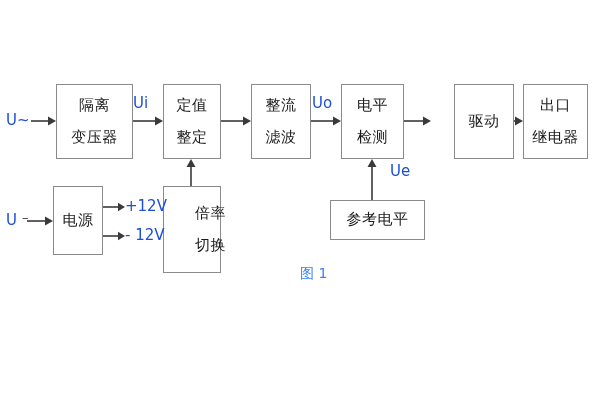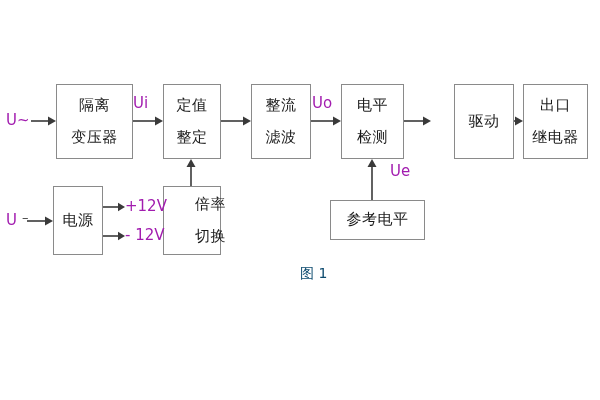--- a/index.html
+++ b/index.html
@@ -40,21 +40,21 @@
   }
   .block .ln + .ln {
     margin-top: 16px;
   }
   .block.one-line .ln {
     margin-top: 0;
   }
   
   .lbl {
     position: absolute;
-    color: #a21caf;
+    color: #1d4ed8;
     font-size: 15px;
     white-space: nowrap;
     line-height: 1;
   }
   
   svg.wires {
     position: absolute;
     left: 0;
     top: 0;
     width: 600px;
@@ -66,21 +66,21 @@
   svg.wires path {
     stroke: #3a3a3a;
     stroke-width: 1.6;
     fill: none;
   }
   svg.wires polygon {
     fill: #3a3a3a;
   }
   .caption {
     position: absolute;
-    color: #0c4a6e;
+    color: #3b82f6;
     font-size: 14px;
     white-space: nowrap;
   }
 </style>
 </head>
 <body>
 
 <div id="diagram">
 
   <svg class="wires" viewBox="0 0 600 400" xmlns="http://www.w3.org/2000/svg">
@@ -168,21 +168,21 @@
 
   <div class="block" style="left:523px; top:84px; width:65px; height:75px;">
     <span class="ln">出口</span>
     <span class="ln">继电器</span>
   </div>
 
   <div class="block one-line" style="left:53px; top:186px; width:50px; height:69px;">
     <span class="ln">电源</span>
   </div>
 
-  <div class="block" style="left:163px; top:186px; width:58px; height:69px;padding-left:37px;">
+  <div class="block" style="left:163px; top:186px; width:58px; height:87px;padding-left:37px;">
     <span class="ln">倍率</span>
     <span class="ln">切换</span>
   </div>
 
   <div class="block one-line" style="left:330px; top:200px; width:95px; height:40px;">
     <span class="ln">参考电平</span>
   </div>
 
   <span class="lbl" style="left:6px; top:113px;">U~</span>
 

